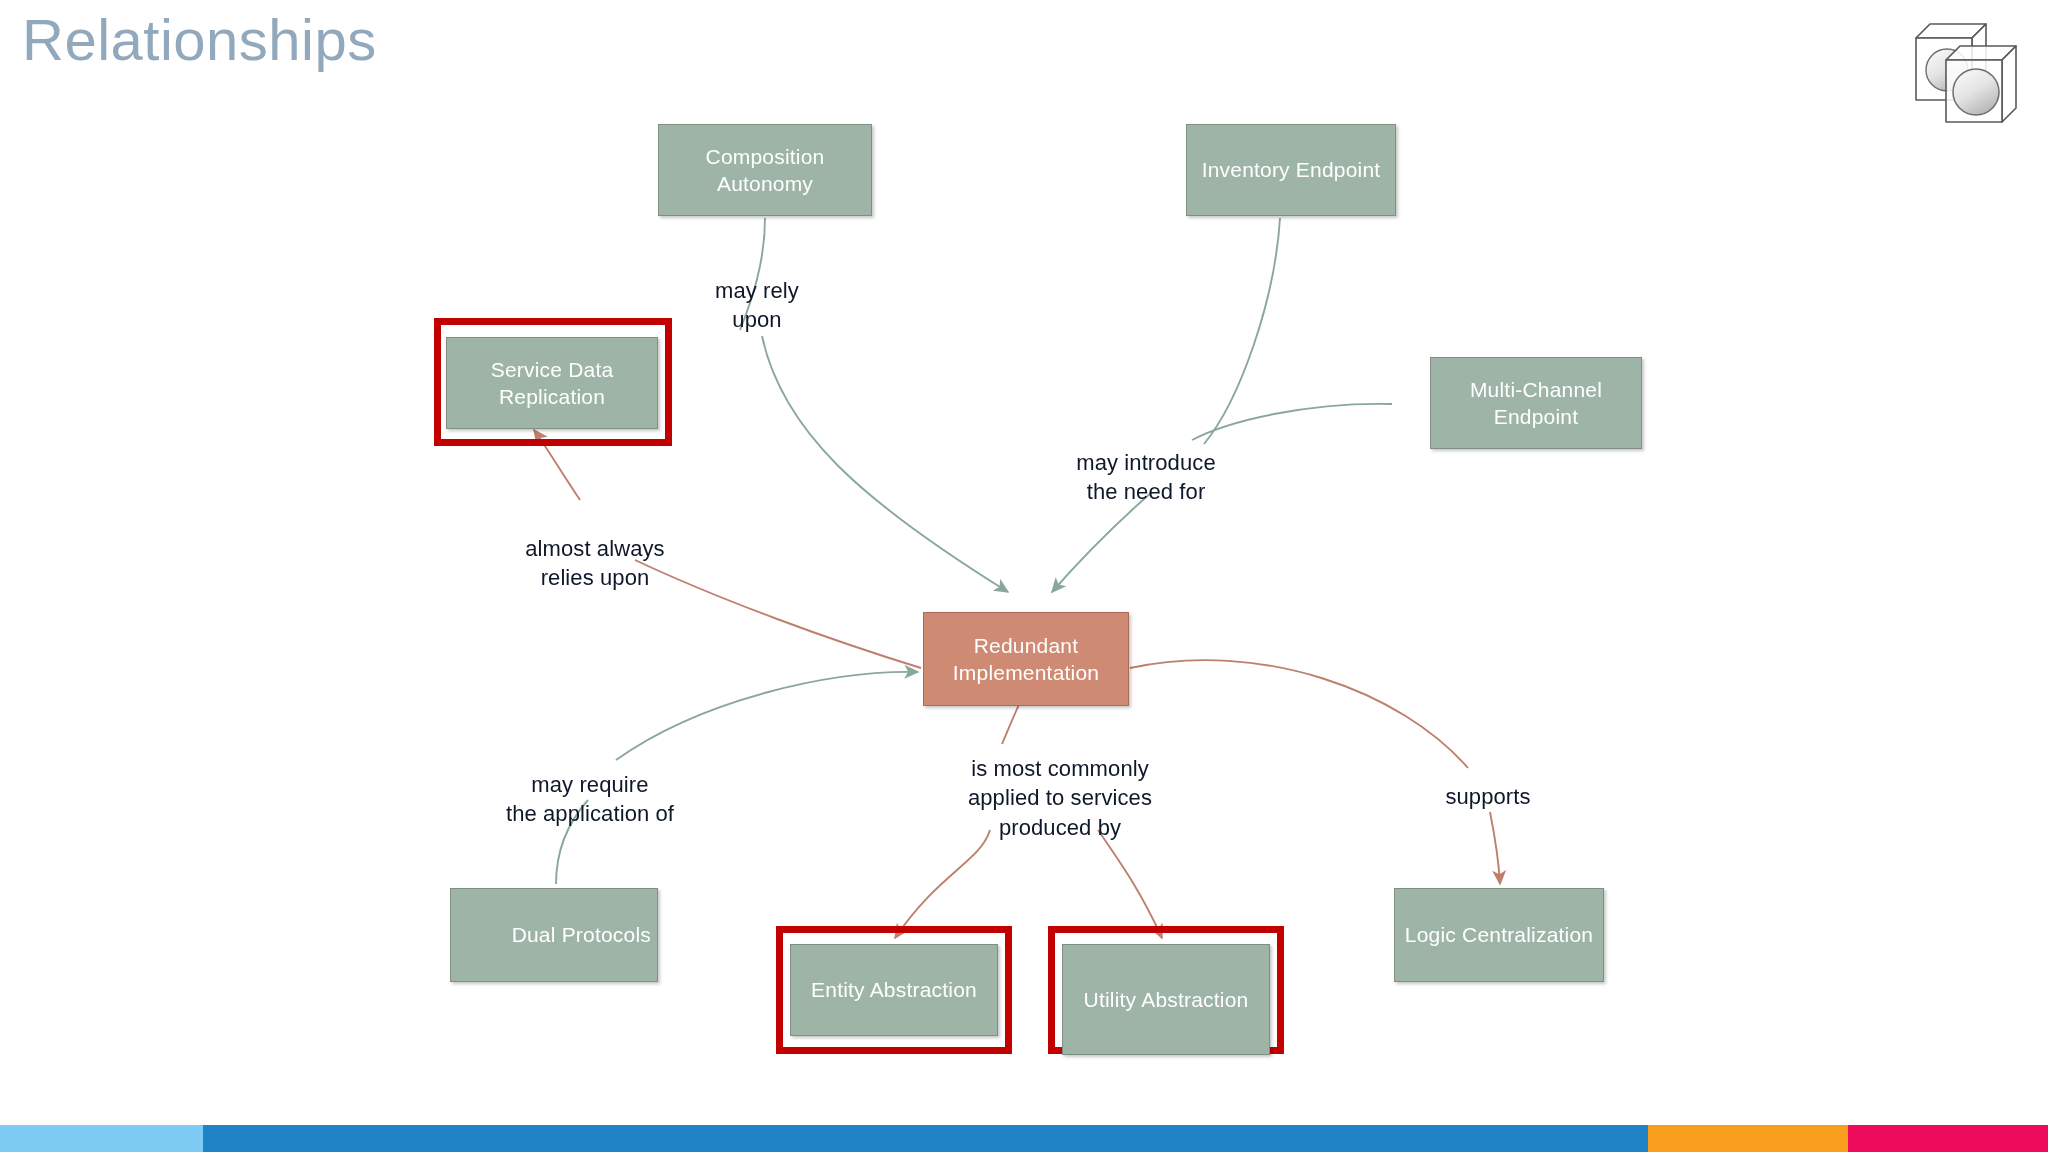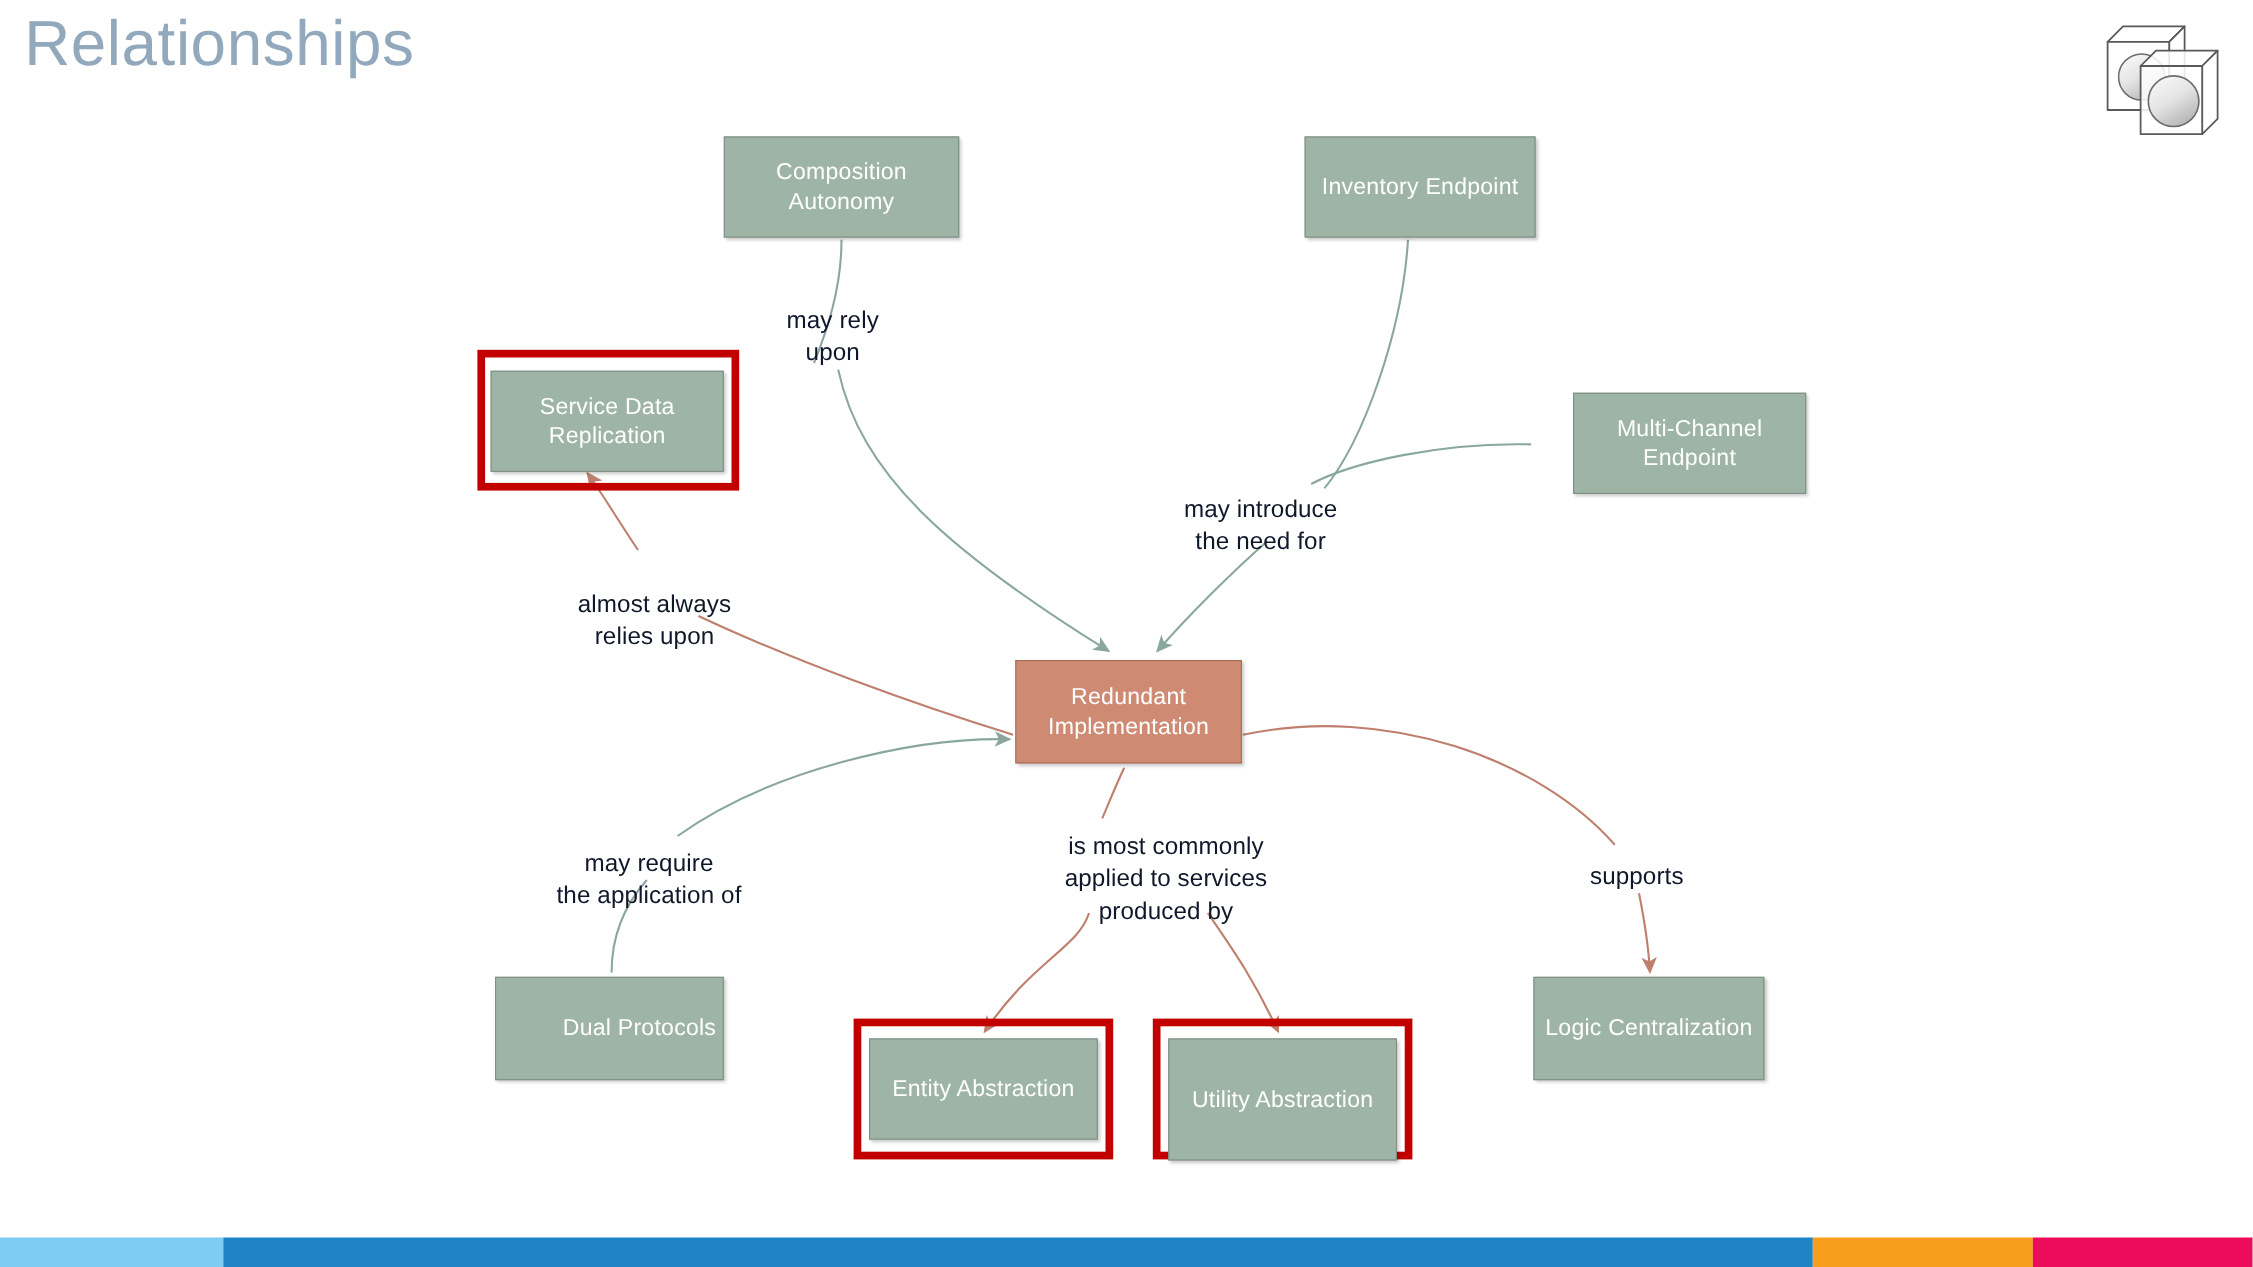--- a/index.html
+++ b/index.html
@@ -74,20 +74,21 @@
   .node-green {
     background: #9db4a6;
     border: 1px solid #808e84;
     box-shadow: 2px 2px 3px rgba(0,0,0,0.22);
   }
   .node-accent {
     background: #cf8a73;
     border: 1px solid #a8inherit;
     border: 1px solid #a86b56;
     box-shadow: 2px 2px 3px rgba(0,0,0,0.22);
+    margin-top: 12px;
   }
 
   
   .highlight {
     position: absolute;
     box-sizing: border-box;
     border: 7px solid #c30000;
     background: transparent;
   }
 

